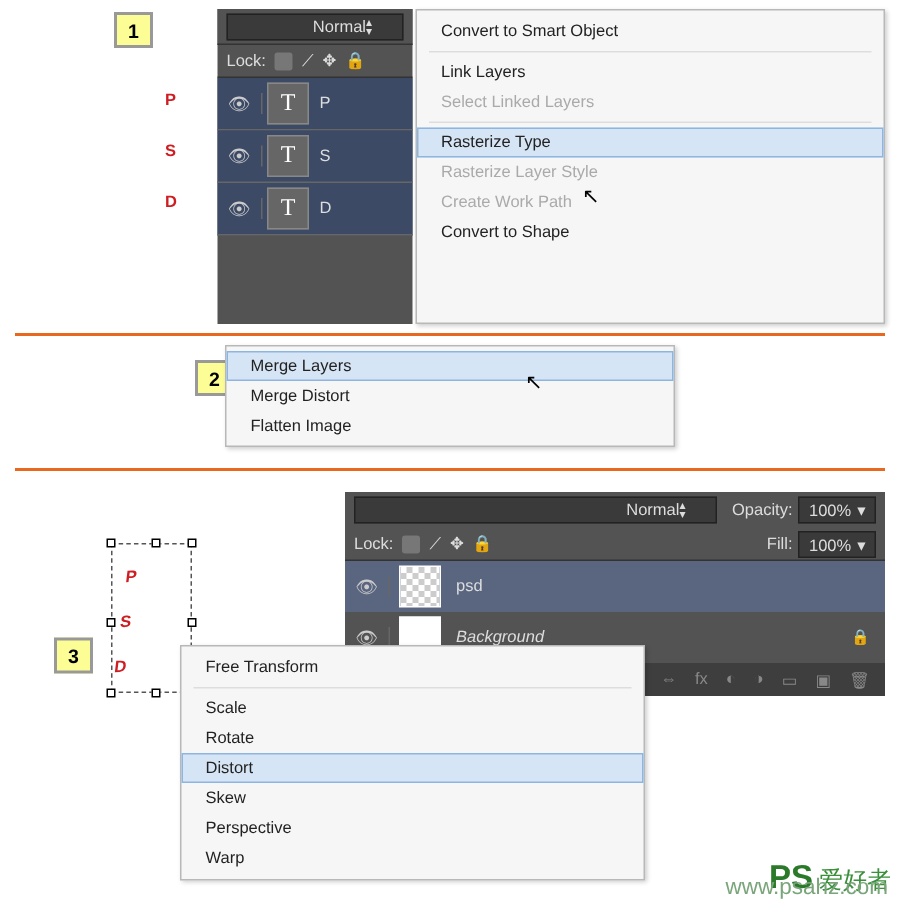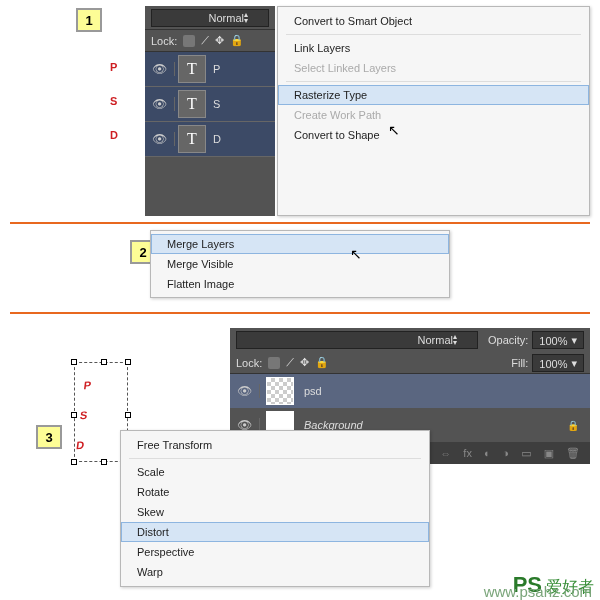--- a/index.html
+++ b/index.html
@@ -86,33 +86,34 @@
       <span class="lname">D</span>
     </div>
   </div>
   <div class="ctx-menu" id="menu1">
       <div class="ctx-item">Convert to Smart Object</div>
       <div class="ctx-sep"></div>
       <div class="ctx-item">Link Layers</div>
       <div class="ctx-item disabled">Select Linked Layers</div>
       <div class="ctx-sep"></div>
       <div class="ctx-item hl">Rasterize Type</div>
+      <div class="ctx-item disabled">Rasterize Layer Style</div>
       <div class="ctx-item disabled">Create Work Path</div>
       <div class="ctx-item">Convert to Shape</div>
     </div>
 </div>
 <div class="cursor" style="top:122px;left:388px">↖</div>
 
 <div class="divider" style="top:222px"></div>
 
 <div class="badge" style="top:240px;left:130px">2</div>
 <div class="section2">
   <div class="menu2" id="menu2">
       <div class="ctx-item hl">Merge Layers</div>
-      <div class="ctx-item">Merge Visible</div>
+      <div class="ctx-item">Merge Distort</div>
       <div class="ctx-item">Flatten Image</div>
     </div>
 </div>
 <div class="cursor" style="top:246px;left:350px">↖</div>
 
 <div class="divider" style="top:312px"></div>
 
 <div class="badge" style="top:425px;left:36px">3</div>
 <div class="bbox">
   <div class="handle" style="top:-4px;left:-4px"></div>
@@ -178,22 +179,22 @@
     <span>▣</span>
     <span>🗑</span>
   </div>
 </div>
 
 <div class="menu3" id="menu3">
     <div class="ctx-item">Free Transform</div>
     <div class="ctx-sep"></div>
     <div class="ctx-item">Scale</div>
     <div class="ctx-item">Rotate</div>
+    <div class="ctx-item hl">Distort</div>
     <div class="ctx-item">Skew</div>
-    <div class="ctx-item hl">Distort</div>
     <div class="ctx-item">Perspective</div>
     <div class="ctx-item">Warp</div>
   </div>
 
 <div class="watermark">
   <span class="ps">PS</span>
   <span class="cn">爱好者</span>
 </div>
 <div style="position:absolute;right:8px;bottom:0;font-size:15px;color:#7aa57a">www.psahz.com</div>
 

